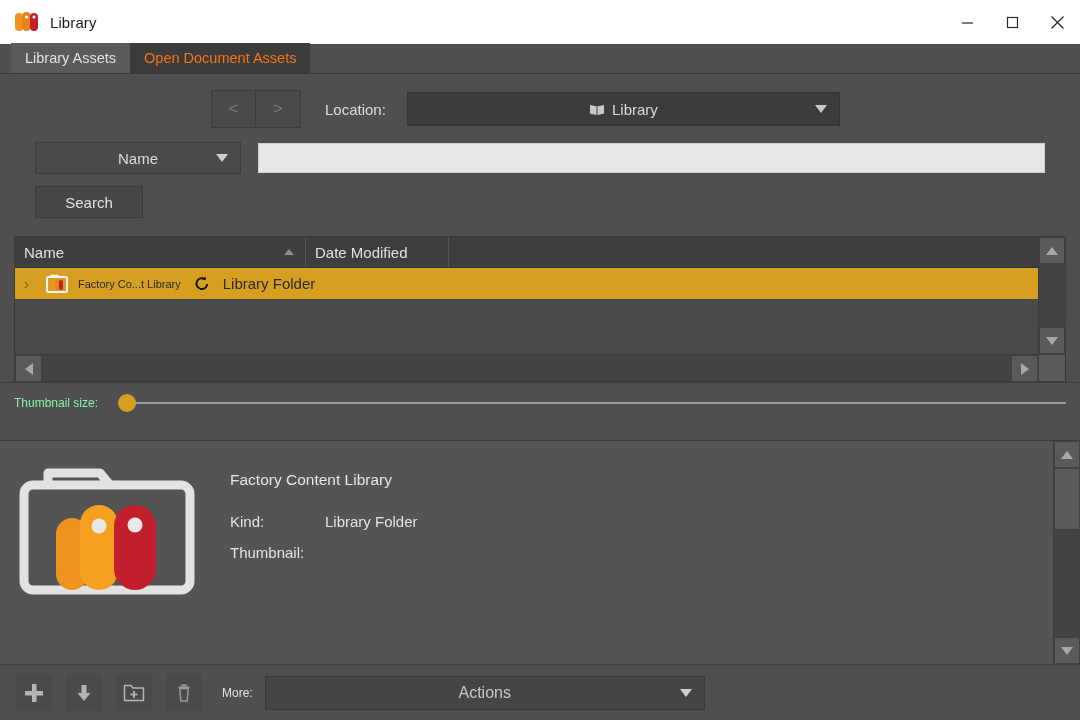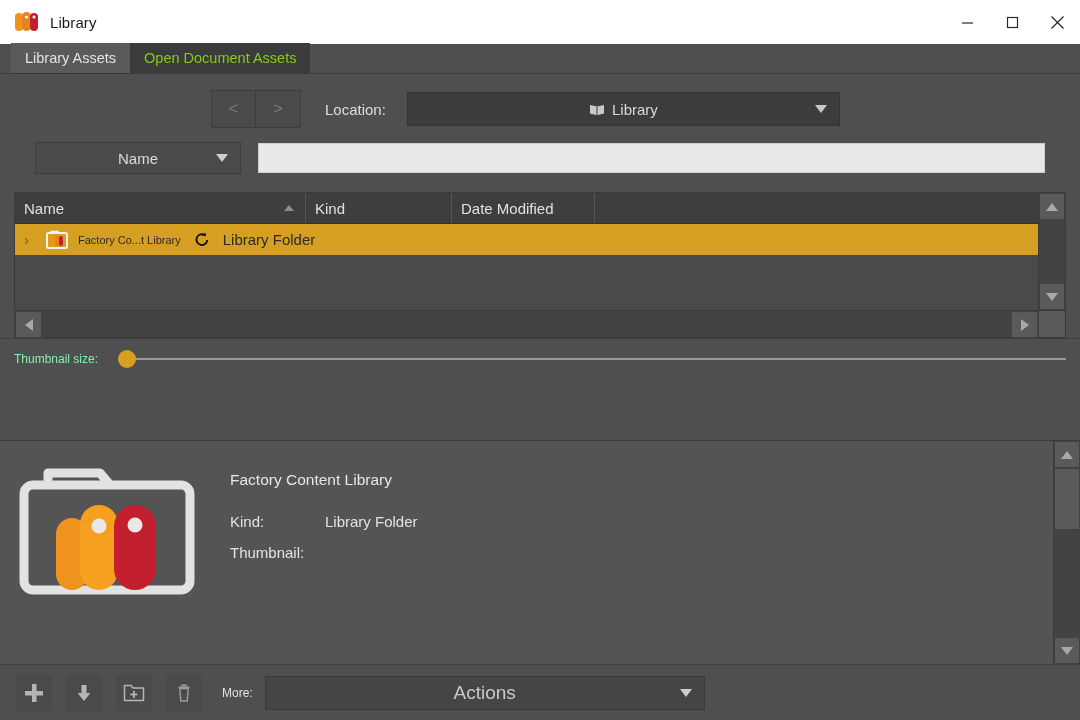--- a/index.html
+++ b/index.html
@@ -41,21 +41,21 @@
     display: flex; align-items: flex-end; padding-left: 11px;
     border-bottom: 1px solid #3a3a3a;
     position: relative;
   }
   .tab {
     height: 30px; display: flex; align-items: center;
     padding: 0 14px; font-size: 14.5px;
     color: #d4d4d4;
   }
   .tab.active { background: #5a5a5a; color: #e3e3e3; }
-  .tab.inactive { background: #3b3b3b; color: #84cc16; }
+  .tab.inactive { background: #3b3b3b; color: #f97316; }
 
   
   .browser {
     background: #4f4f4f;
     flex: none;
     padding: 0;
     position: relative;
     height: 360px;
   }
 
@@ -225,21 +225,21 @@
   .tbtn {
     width: 36px; height: 36px; background: #4a4a4a;
     display: flex; align-items: center; justify-content: center;
     margin-right: 14px; flex: none;
   }
   .more-label { font-size: 12px; color: #e2e2e2; margin: 0 12px 0 6px; }
   .actions-select {
     width: 440px; height: 34px; background: #454545;
     border: 1px solid #3a3a3a;
     display: flex; align-items: center; justify-content: center;
-    position: relative; font-size: 19px; color: #c9c9c9;
+    position: relative; font-size: 16px; color: #c9c9c9;
   }
   .actions-select .caret { border-top-color: #cfcfcf; }
 </style>
 </head>
 <body>
 
 <div id="app">
 
   <div class="titlebar">
     <svg class="title-icon" viewBox="0 0 26 24">
@@ -295,31 +295,31 @@
     </div>
 
     <div class="searchrow">
       <div class="name-select">
         <span>Name</span>
         <span class="caret"></span>
       </div>
       <input class="search-input" type="text" value="" style="">
     </div>
 
+    <div class="searchbtn-row">
+      <div class="search-btn">Search</div>
+    </div>
 
     <div class="listwrap">
       <div class="listtop">
         <div class="listcols">
           <div class="headrow">
             <div class="th name">
               <span>Name</span>
               <span class="sortcaret"></span>
-            </div>
-            <div class="th kind">
-              <span>Kind</span>
             </div>
             <div class="th date">
               <span>Date Modified</span>
             </div>
             <div class="th blank"></div>
           </div>
           <div class="rows">
             <div class="row">
               <span class="expander">›</span>
               <svg class="rowicon" viewBox="0 0 22 20">

